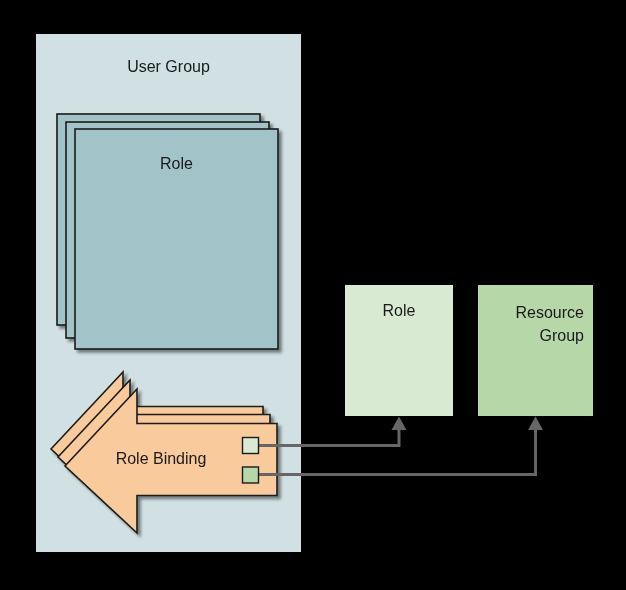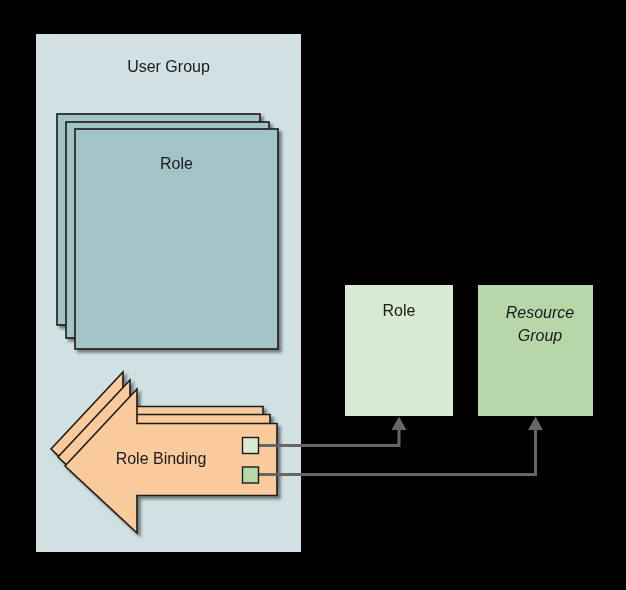--- a/index.html
+++ b/index.html
@@ -24,22 +24,21 @@
     position: absolute;
     color: #1a1a1a;
     font-size: 16px;
     line-height: 20px;
     white-space: nowrap;
   }
   .label.center { text-align: center; }
   .label.wrap {
     white-space: normal;
     line-height: 23px;
-    text-align: center;
-    font-style: italic;
+    text-align: right;
   }
 </style>
 </head>
 <body>
 
 <div class="canvas">
 
   <svg width="626" height="590" viewBox="0 0 626 590">
     <defs>
       <filter id="ds" x="-20%" y="-20%" width="140%" height="140%">

